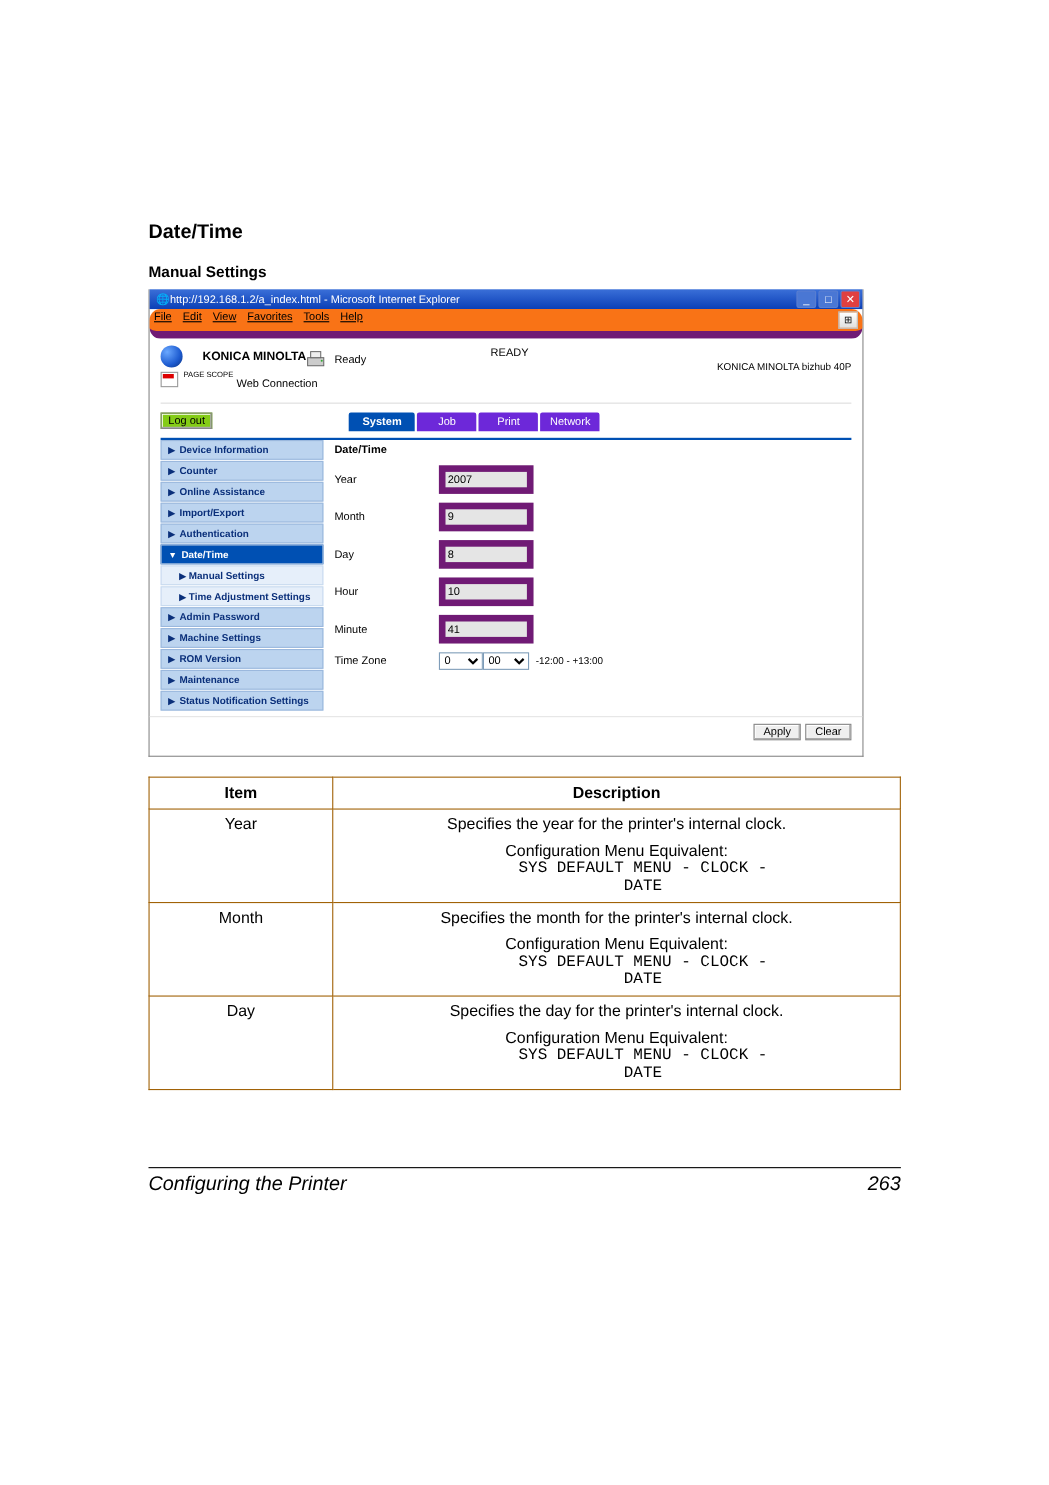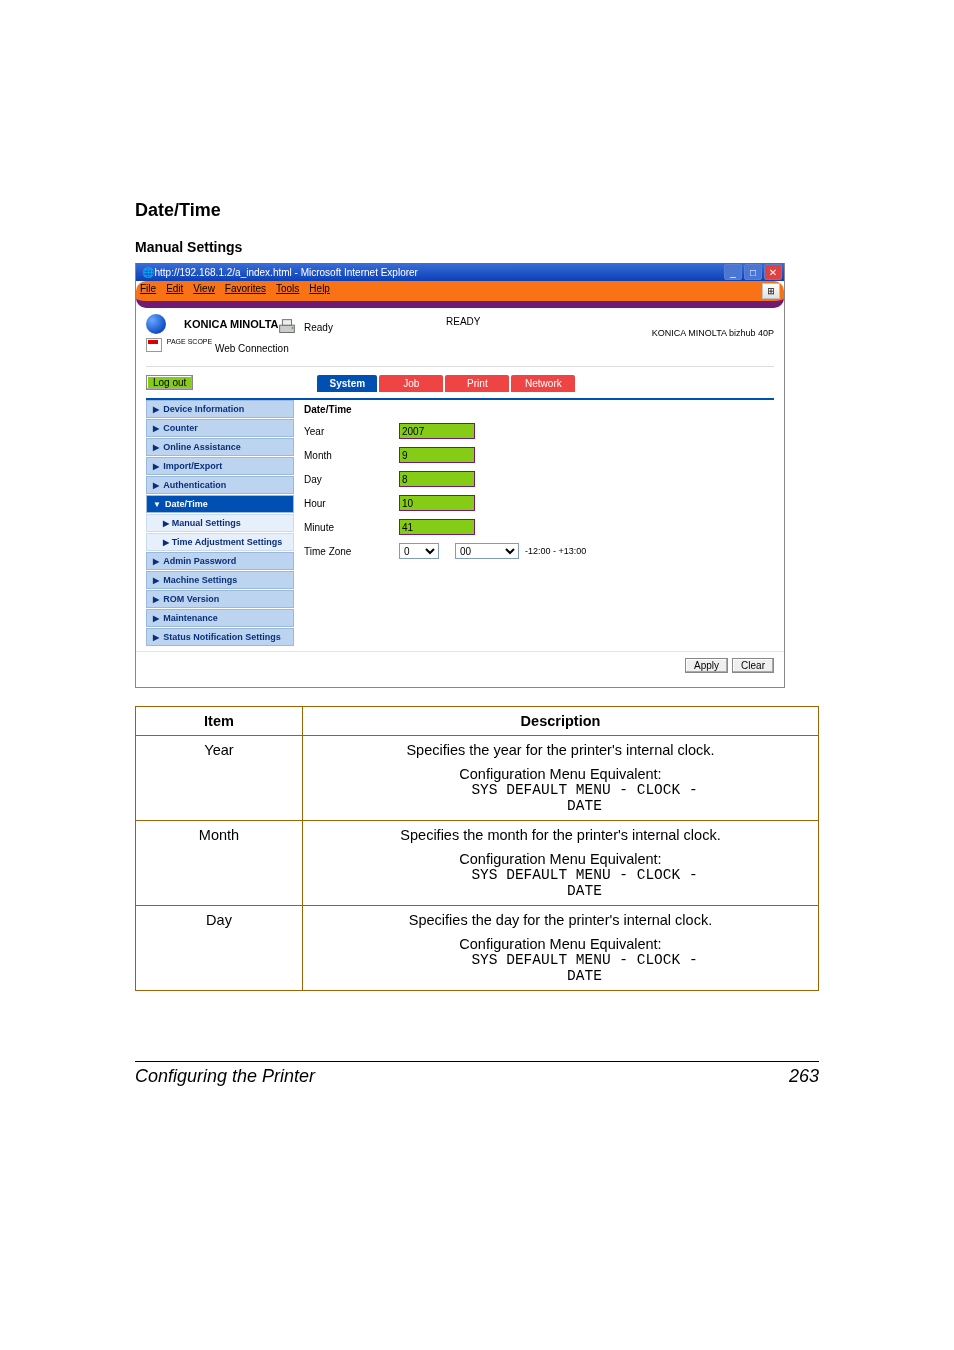--- a/index.html
+++ b/index.html
@@ -124,21 +124,21 @@
   }
   .tab {
     font-size:10px;
     color:#fff;
     padding:3px 0;
     text-align:center;
     border-top-left-radius:2px;
     border-top-right-radius:2px;
   }
   .tab.active { background:#0050b3; width:60px; font-weight:bold;}
-  .tab.other { background:#ef4444; width:64px;}
+  .tab.other { background:#6d28d9; width:54px;}
   .tab-underline {
     height:2px; background:#0050b3;
     margin-top:0;
   }
 
   .scr-body {
     display:flex;
     margin-top:0;
   }
   .sidebar {
@@ -175,23 +175,23 @@
     padding:4px 10px;
     font-size:10px;
   }
   .mp-title { font-weight:bold; margin-bottom:8px;}
   .mp-row { display:flex; align-items:center; margin-bottom:8px;}
   .mp-row .lbl { width:95px;}
   .txt-input {
     font-size:10px;
     width:70px;
     height:14px;
-    border:1px solid #701a75;
+    border:6px solid #701a75;
     padding:0 2px;
-    background:#84cc16;
+    background:#e5e5e5;
   }
   .sel-input {
     font-size:10px;
     height:16px;
     border:1px solid #7f9db9;
     background:#fff;
   }
   .tz-range { margin-left:6px; font-size:9px;}
 
   .scr-footer {
@@ -385,21 +385,21 @@
           </div>
           <div class="mp-row">
             <span class="lbl">Minute</span>
             <input class="txt-input" value="41" style="">
           </div>
           <div class="mp-row">
             <span class="lbl">Time Zone</span>
             <select class="sel-input" style="width:40px">
               <option>0</option>
             </select>
-            <select class="sel-input" style="width:64px;margin-left:16px">
+            <select class="sel-input" style="width:42px;margin-left:0">
               <option>00</option>
             </select>
             <span class="tz-range">-12:00 - +13:00</span>
           </div>
         </div>
       </div>
     </div>
 
     <div class="scr-footer">
       <button class="btn-sm">Apply</button>

